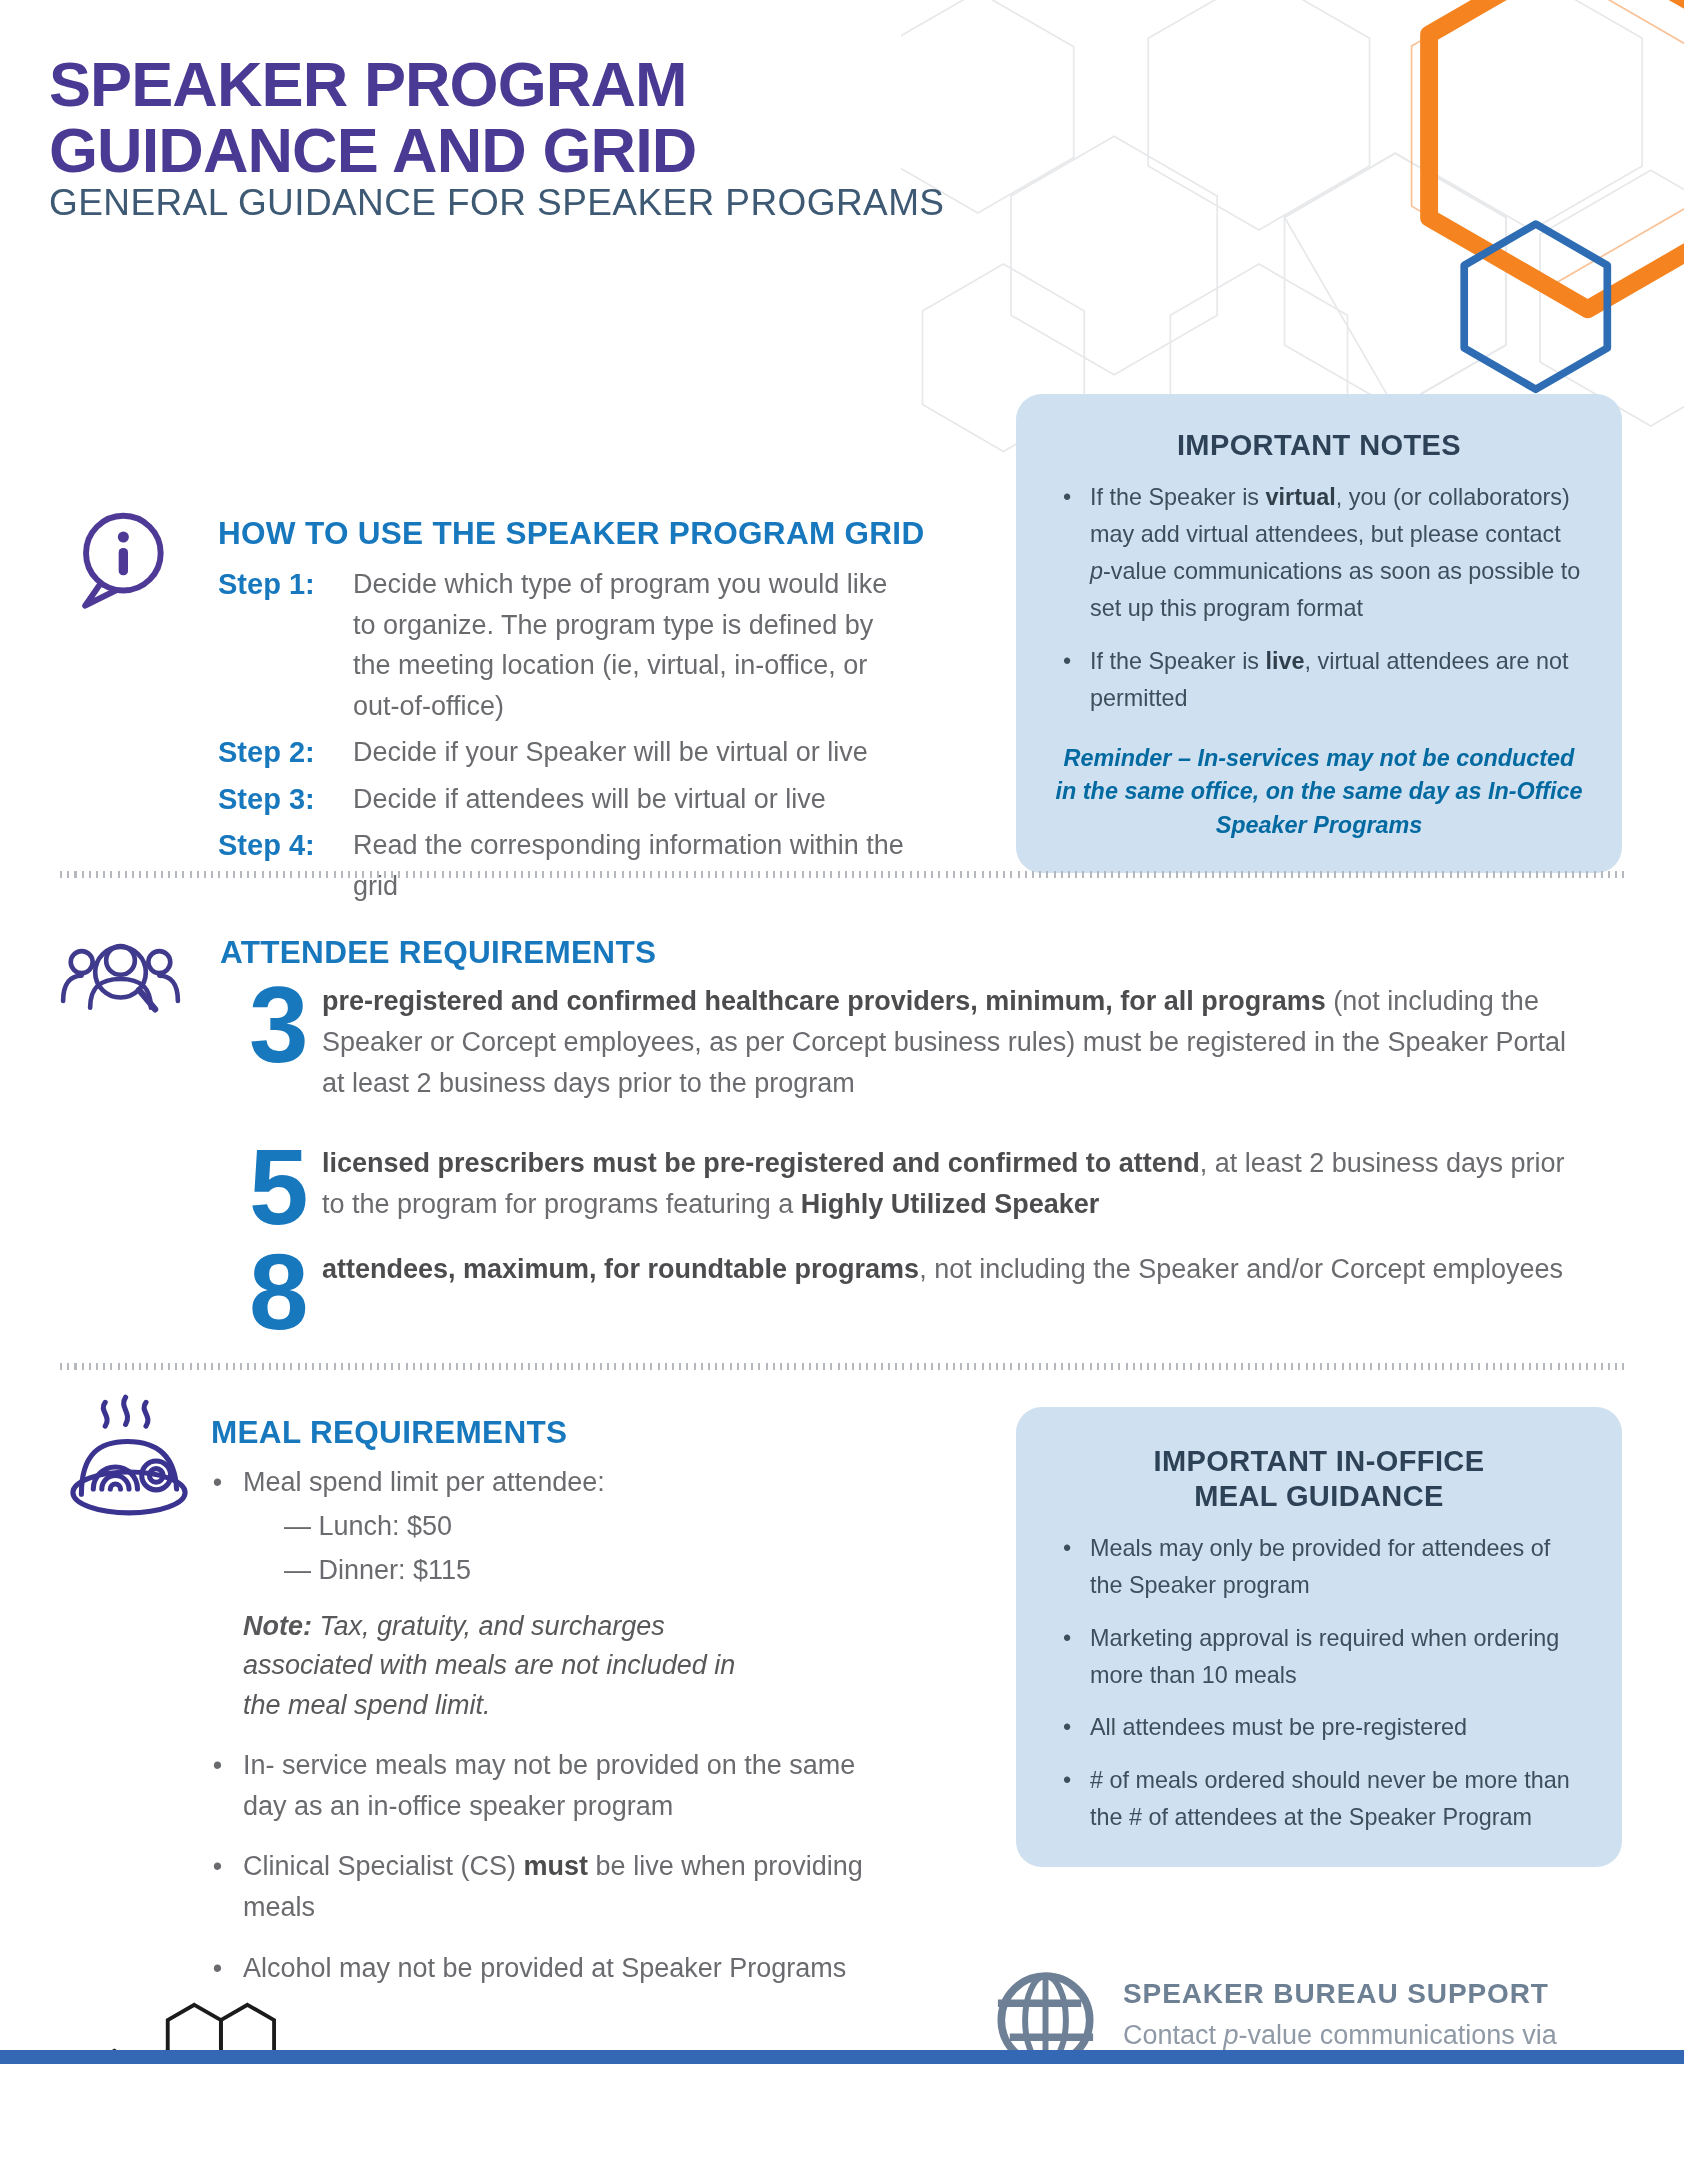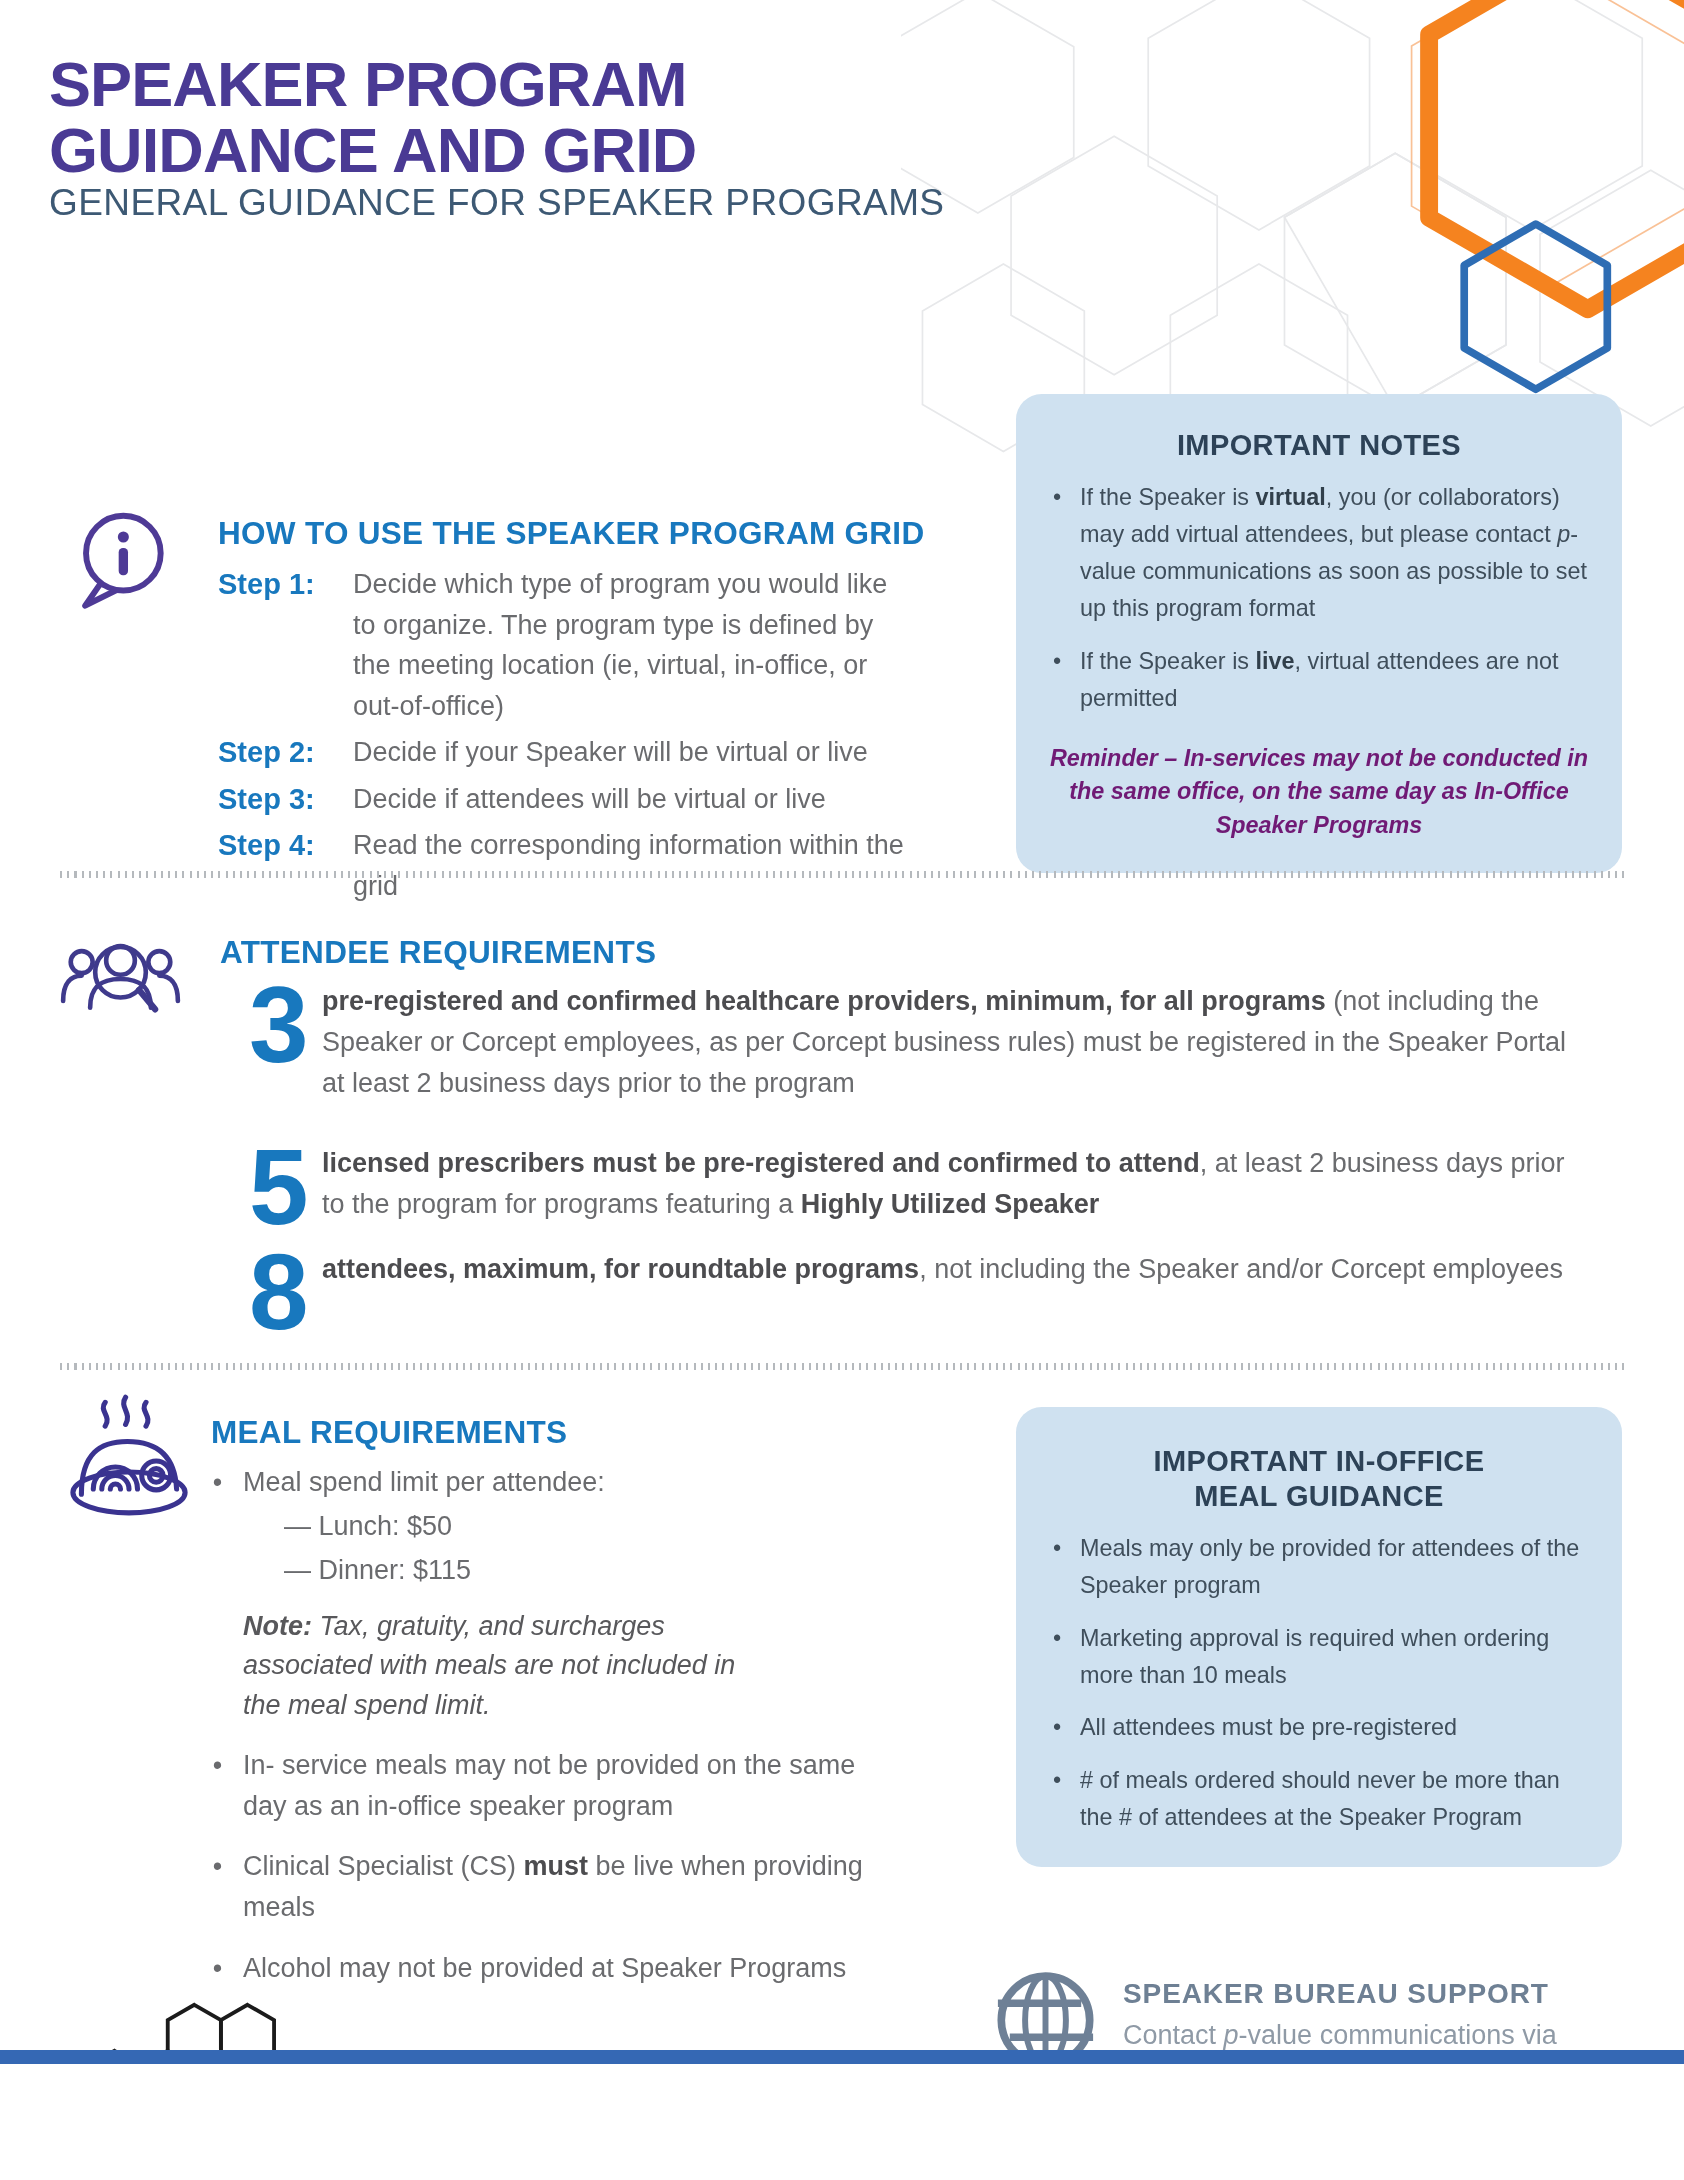--- a/index.html
+++ b/index.html
@@ -17,29 +17,29 @@
   
   .section-heading { font-size:31.5px; font-weight:bold; color:#1878be; letter-spacing:0.3px; }
 
   
   .howto { left:218px; top:515px; width:818px; }
   .steps { margin-top:12px; display:grid; grid-template-columns:135px 1fr; row-gap:6px; }
   .step-label { font-size:29px; font-weight:bold; color:#1878be; line-height:1.4; }
   .step-text { font-size:27px; line-height:1.5; color:#6a6b6e; max-width:558px; }
 
   
-  .box { position:absolute; background:#cfe1f0; border-radius:25.6px; padding:34px 25px 31px; }
+  .box { position:absolute; background:#cfe1f0; border-radius:25.6px; padding:34px 35px 31px; }
   #notes-box { left:1016px; top:394px; width:606px; min-height:436px; }
   #inoffice-box { left:1016px; top:1407px; width:606px; min-height:458px; padding-top:37px; }
   .box-heading { font-size:29px; font-weight:bold; color:#2d4257; text-align:center; letter-spacing:0.4px; line-height:1.2; }
   .box-bullets { margin-top:7px; }
   .box-bullet { position:relative; padding-left:39px; font-size:23.4px; line-height:1.58; color:#3f4e5b; margin-top:16px; }
   .box-bullet::before { content:"•"; position:absolute; left:12px; top:0; }
   .box .seg-b { font-weight:bold; color:#313f4b; }
-  .reminder { margin-top:25.6px; font-size:23.4px; font-weight:bold; font-style:italic; text-align:center; color:#701a75; line-height:1.42; }
+  .reminder { margin-top:25.6px; font-size:23.4px; font-weight:bold; font-style:italic; text-align:center; color:#0369a1; line-height:1.42; }
 
   
   .dotted { left:60px; width:1564px; height:6.8px;
     background:repeating-linear-gradient(90deg,#b5b9bd 0 2.1px, transparent 2.1px 7.2px); }
 
   
   .att-items { left:249px; top:976px; width:1380px; }
   .att-item { display:grid; grid-template-columns:73px 1fr; }
   .att-num { font-size:107px; font-weight:bold; color:#1878be; line-height:0.92; }
   .att-text { font-size:27px; line-height:1.52; padding-top:5.1px; color:#6a6b6e; }

